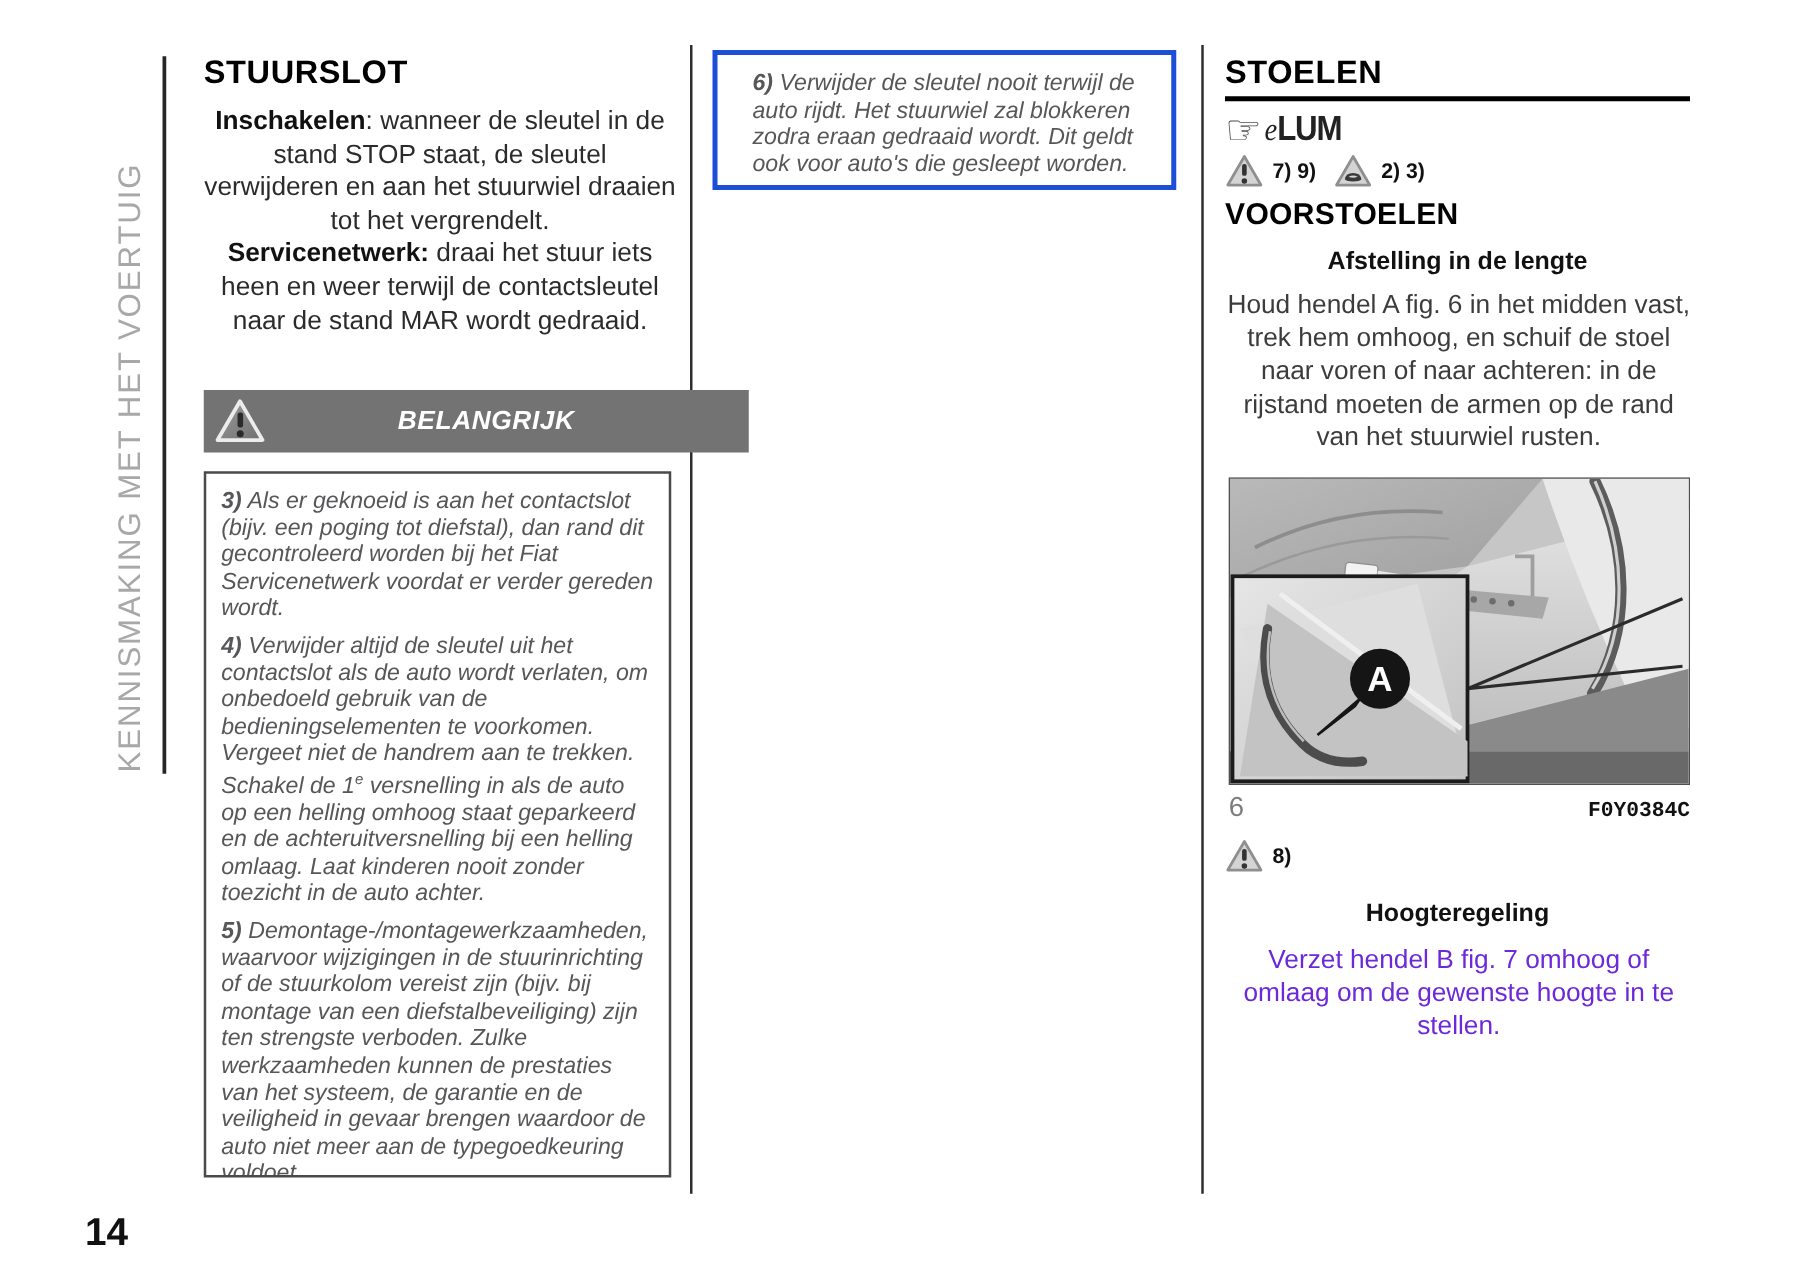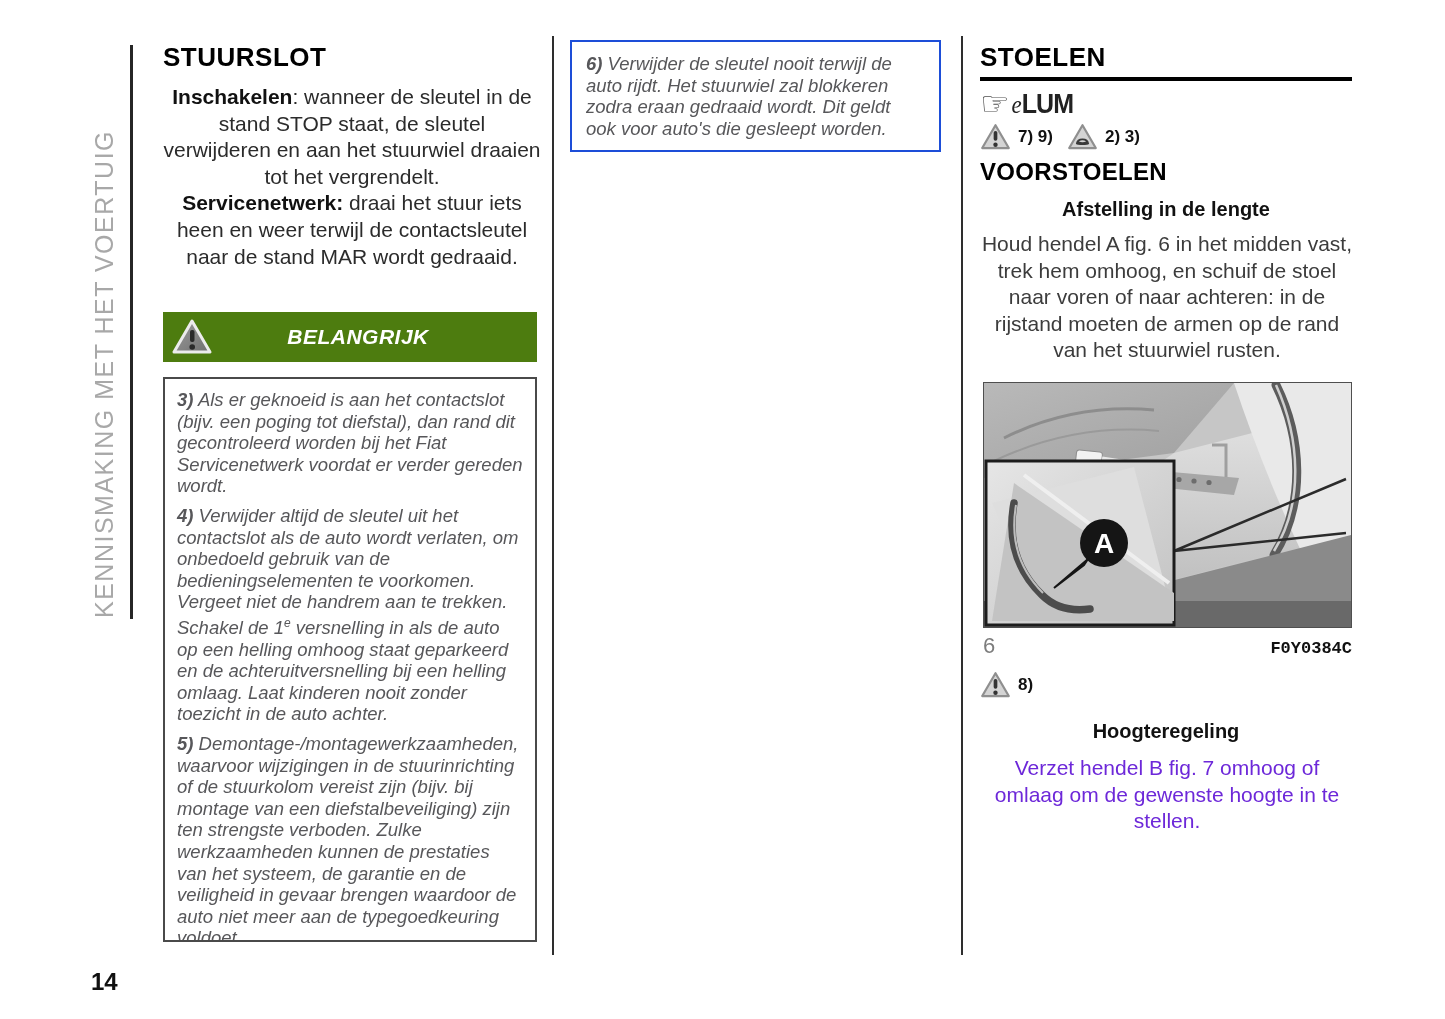--- a/index.html
+++ b/index.html
@@ -4,51 +4,51 @@
 <style>
   html,body{margin:0;padding:0;background:#ffffff;}
   .page{position:relative;width:1445px;height:1019px;background:#ffffff;overflow:hidden;
         font-family:"Liberation Sans",sans-serif;color:#222;}
 
   
   .sidebar-line{position:absolute;left:130px;top:45px;width:3px;height:574px;background:#262626;}
   .sidebar-label{position:absolute;left:90px;top:618px;width:572px;
       transform:rotate(-90deg);transform-origin:0 0;
       font-size:25px;letter-spacing:1.5px;color:#a8a8a8;white-space:nowrap;}
-  .page-number{position:absolute;left:68px;top:968px;font-size:24px;font-weight:bold;color:#111;margin-left:23px;}
+  .page-number{position:absolute;left:68px;top:968px;font-size:31px;font-weight:bold;color:#111;}
 
   
   .col-sep{position:absolute;top:36px;width:2px;height:919px;background:#2e2e2e;}
   .sep1{left:552px;} .sep2{left:961px;}
 
   
   .h1{font-size:26px;font-weight:bold;letter-spacing:0.5px;color:#000;}
   .h2{font-size:24px;font-weight:bold;letter-spacing:0.3px;color:#000;}
   .h3{font-size:20px;font-weight:bold;color:#111;text-align:center;}
   .body-text{font-size:21px;line-height:26.6px;color:#2b2b2b;text-align:center;}
   .body-text b{color:#111;}
   .italic-note{font-style:italic;color:#57575a;font-size:18.5px;line-height:21.6px;}
   .italic-note .num{font-weight:bold;}
   .italic-note p{margin:0 0 8px 0;}
   sup{font-size:12px;}
 
   
   .lc-title{position:absolute;left:163px;top:42px;}
   .lc-para{position:absolute;left:163px;top:84px;width:378px;}
-  .important-banner{position:absolute;left:163px;top:312px;width:374px;height:50px;
-      background:#4d7c0f;display:flex;align-items:center;}
+  .important-banner{position:absolute;left:163px;top:312px;width:436px;height:50px;
+      background:#737373;display:flex;align-items:center;}
   .important-banner .tri{margin-left:8px;}
   .important-label{flex:1;text-align:center;font-size:21px;font-weight:bold;font-style:italic;
       color:#ffffff;letter-spacing:0.5px;padding-right:34px;}
   .warn-box{position:absolute;left:163px;top:377px;width:374px;height:565px;
       border:2px solid #4a4a4a;box-sizing:border-box;padding:10px 12px;overflow:hidden;}
 
   
   .mid-box{position:absolute;left:570px;top:40px;width:371px;height:112px;
-      border:2px solid #1d4ed8;box-sizing:border-box;padding:11px 14px;overflow:hidden;}
+      border:4px solid #1d4ed8;box-sizing:border-box;padding:11px 28px;overflow:hidden;}
 
   
   .rc{position:absolute;left:980px;width:372px;}
   .rc-title{top:42px;}
   .rc-rule{position:absolute;left:980px;top:77px;width:372px;height:4px;background:#000;}
   .elum-row{top:86px;display:flex;align-items:center;height:34px;}
   .hand-glyph{font-family:"DejaVu Sans",sans-serif;font-size:33px;color:#4f4f4f;line-height:1;}
   .elum-text{margin-left:2px;display:inline-block;transform:scaleY(1.12);}
   .elum-e{font-family:"Liberation Serif",serif;font-style:italic;font-size:23px;color:#222;}
   .elum-lum{font-size:25px;font-weight:bold;letter-spacing:-1px;color:#222;}

